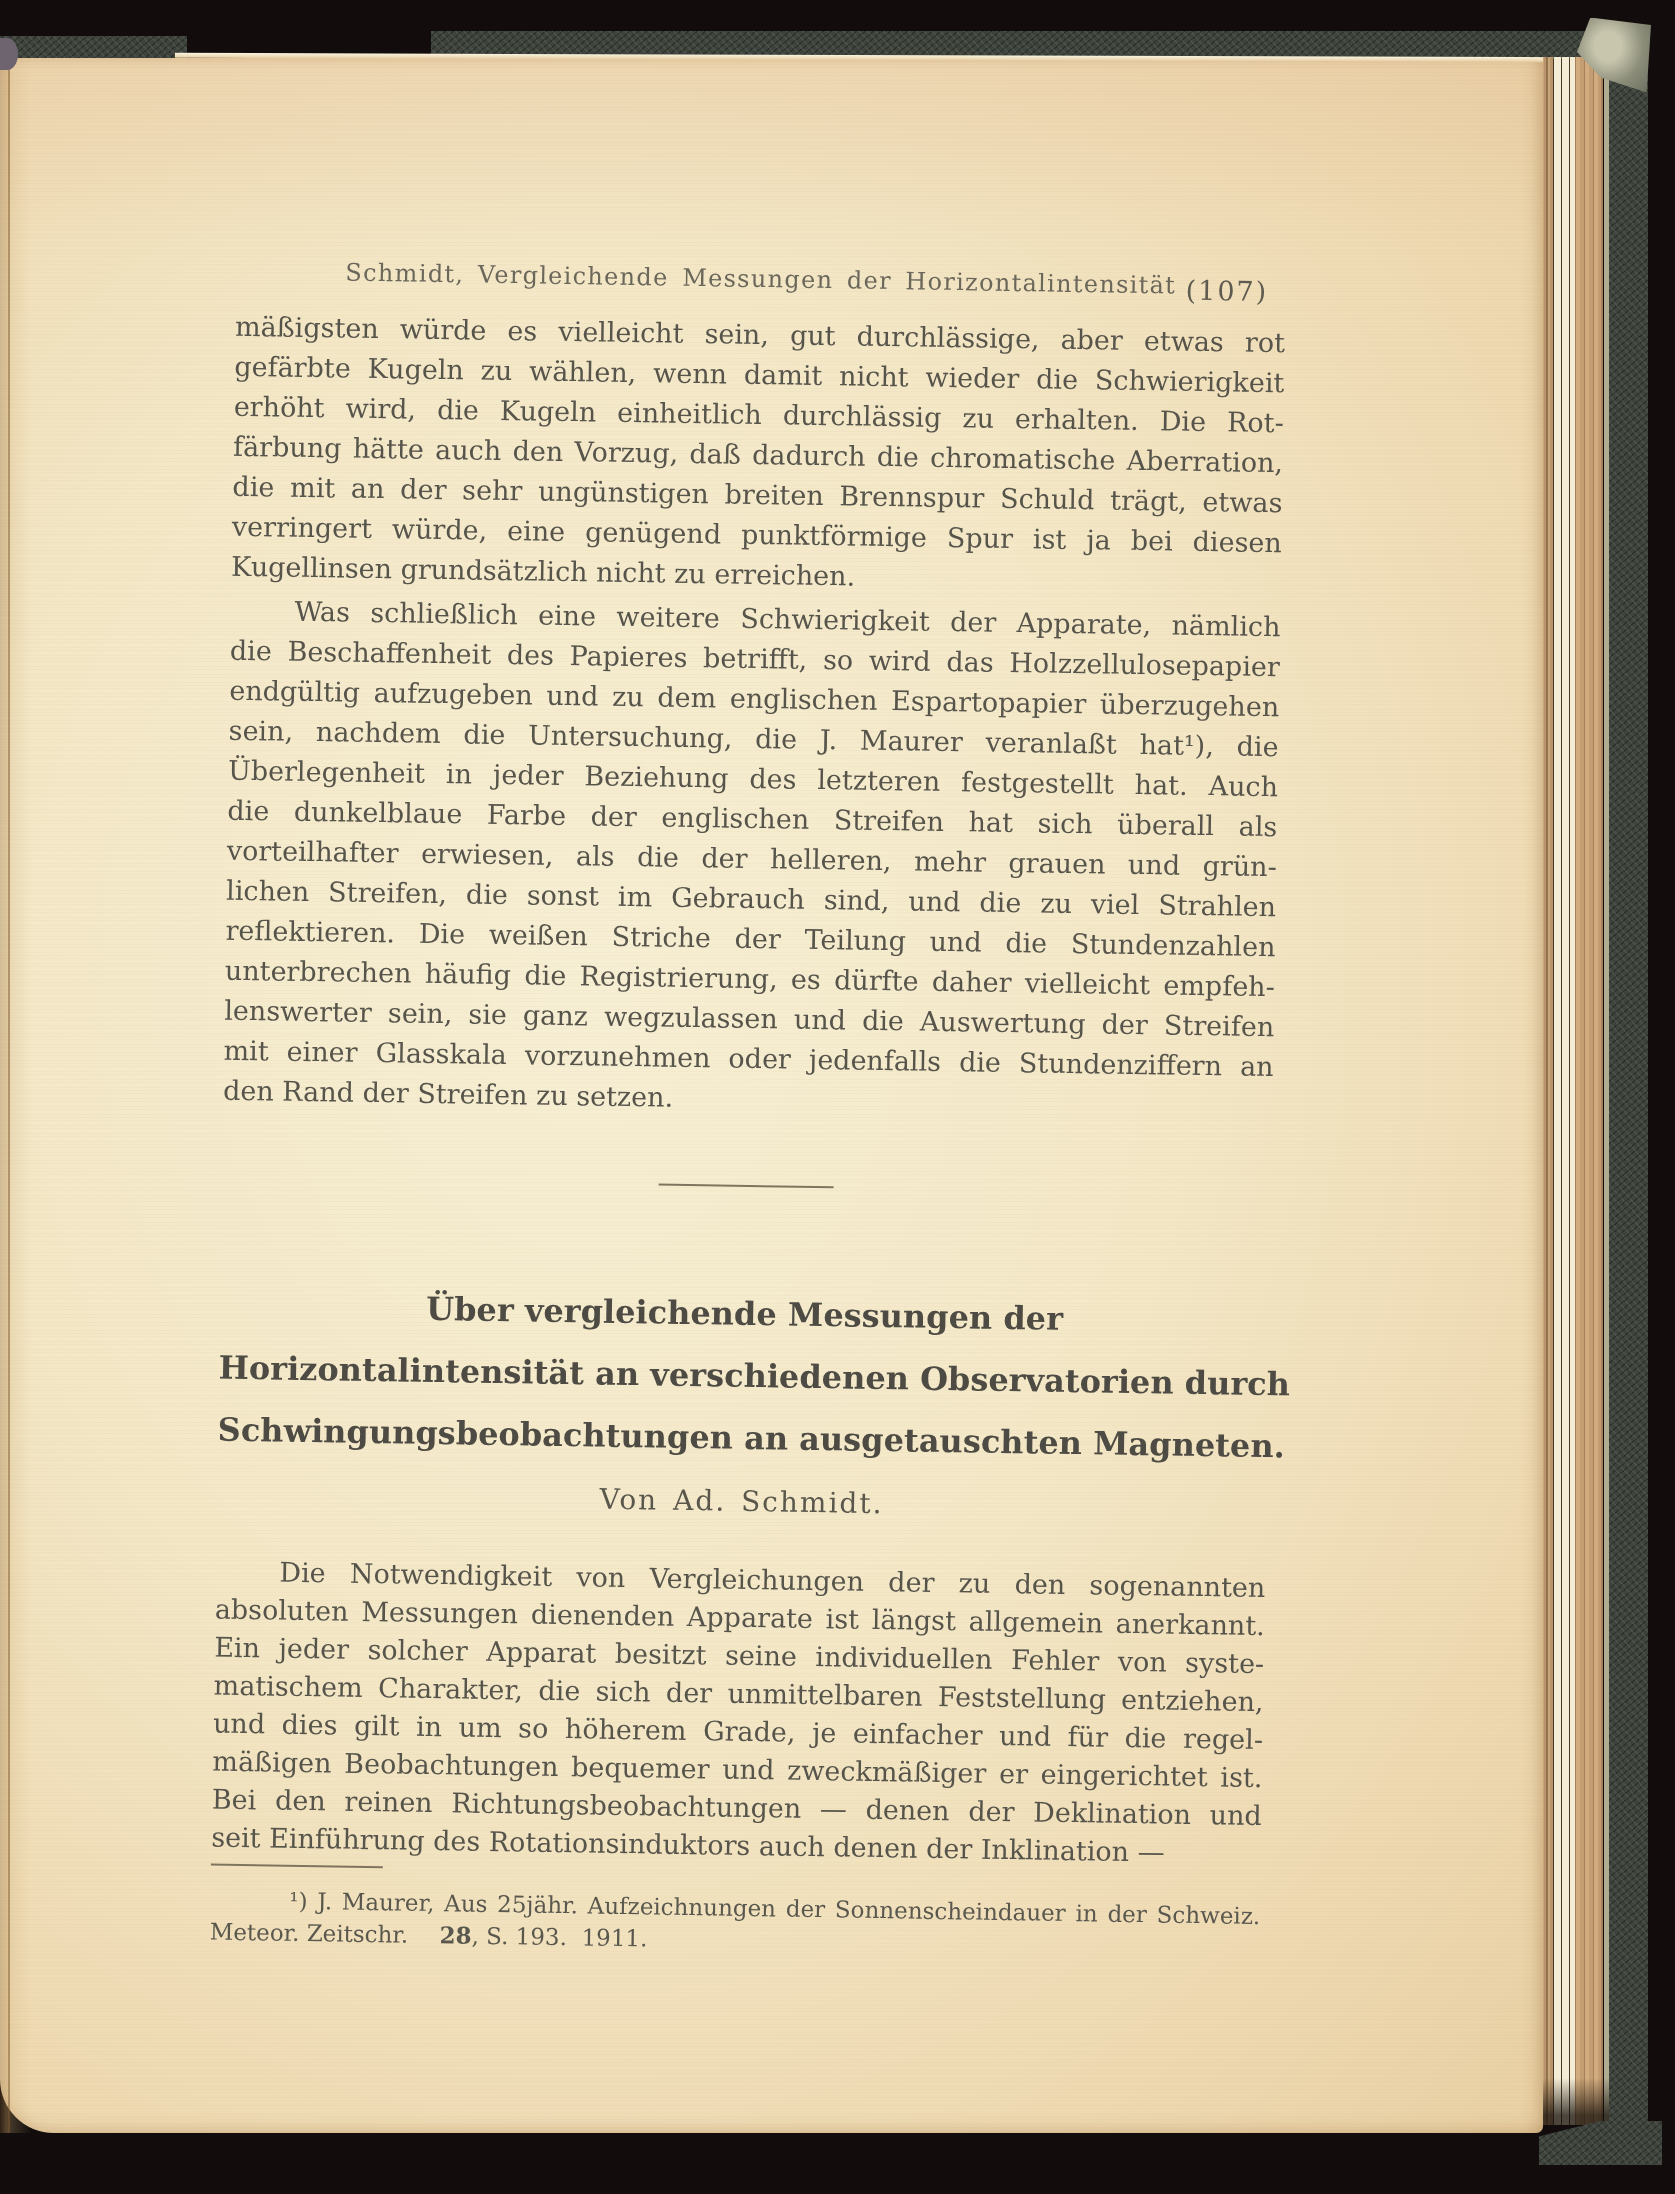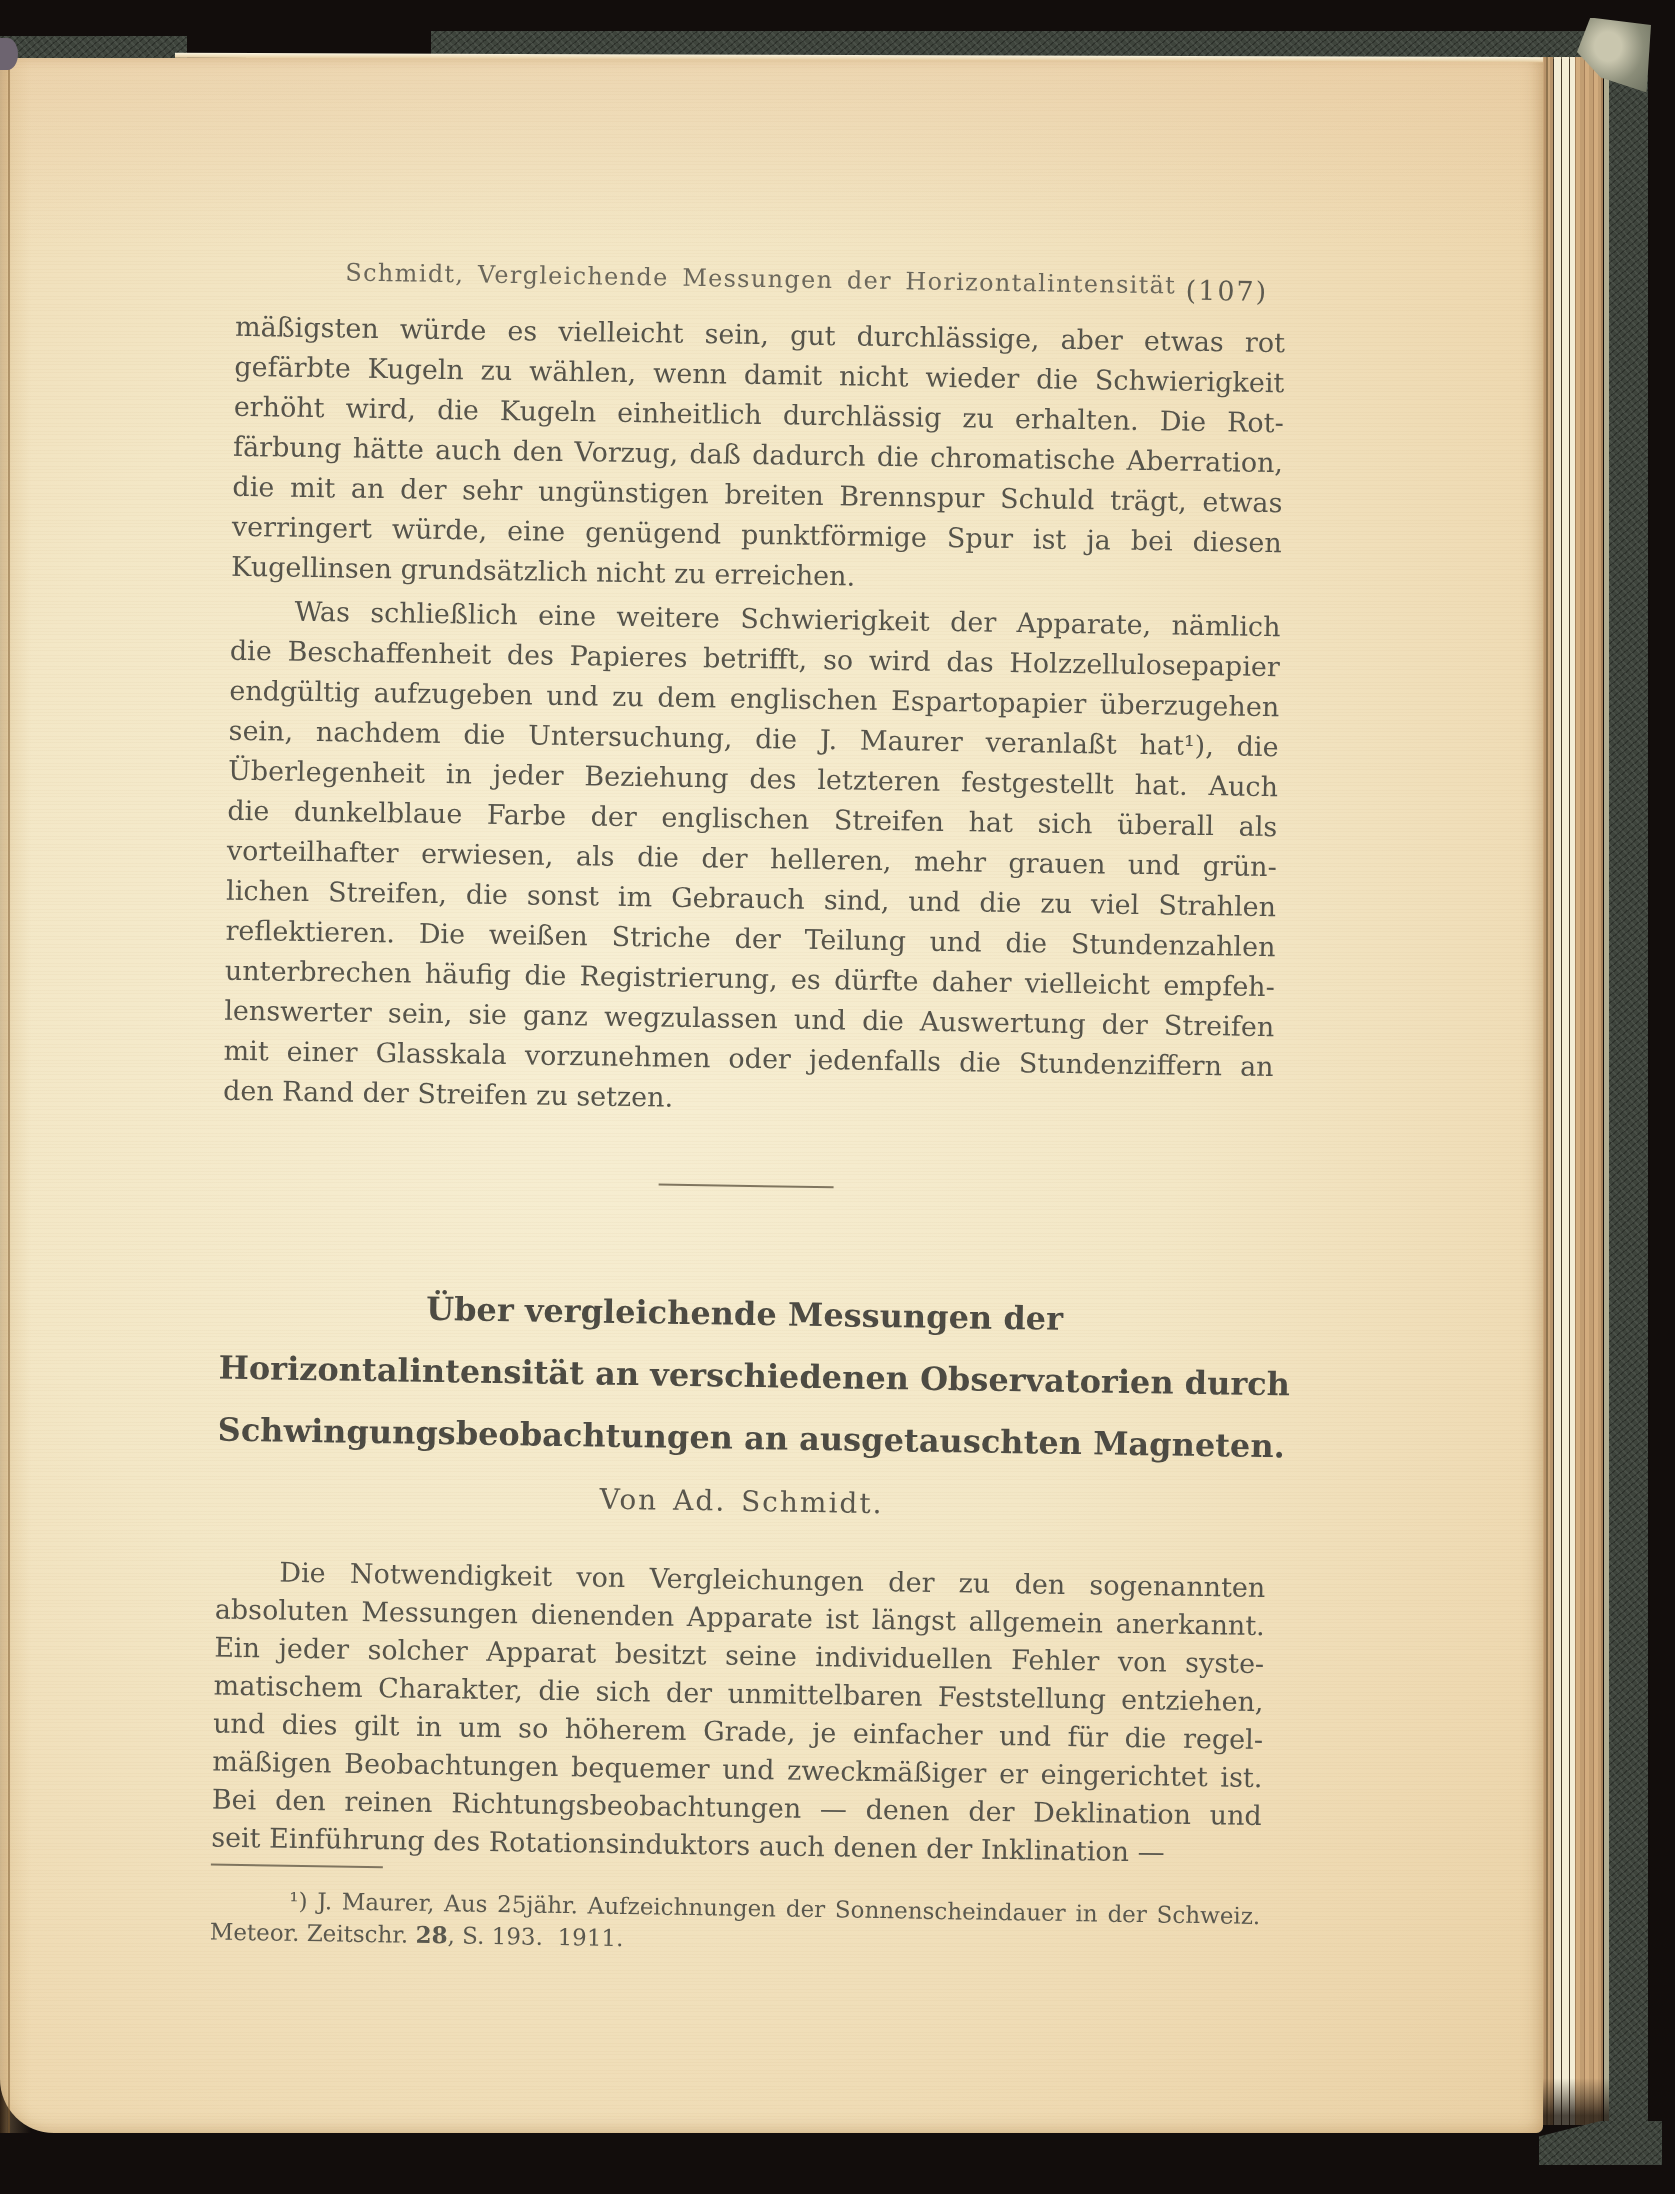--- a/index.html
+++ b/index.html
@@ -116,21 +116,21 @@
   .title{top:1283px;font-size:32px;font-weight:bold;line-height:62px;
          color:#4d4b43;text-align:center;}
   .title div{white-space:nowrap;}
   .byline{top:1485px;font-size:28px;letter-spacing:2px;word-spacing:4px;
           text-align:center;color:#5a574d;}
 
   .fnrule{top:1872px;left:0;width:172px;border-top:2px solid #7f755f;right:auto;}
   .footnote{top:1893px;font-size:23px;line-height:31px;color:#5a584e;}
   .fline1{text-align:justify;text-align-last:justify;text-indent:79px;}
   .fline2{white-space:pre-wrap;}
-  .b{font-weight:bold;}
+  .b{font-weight:bold;margin-left:24px;}
 </style>
 </head>
 <body>
 
 <div class="scan">
 
   <div class="cover cover-top"></div>
   <div class="cover cover-top-left"></div>
   <div class="cover cover-right"></div>
   <div class="cover-tear"></div>

